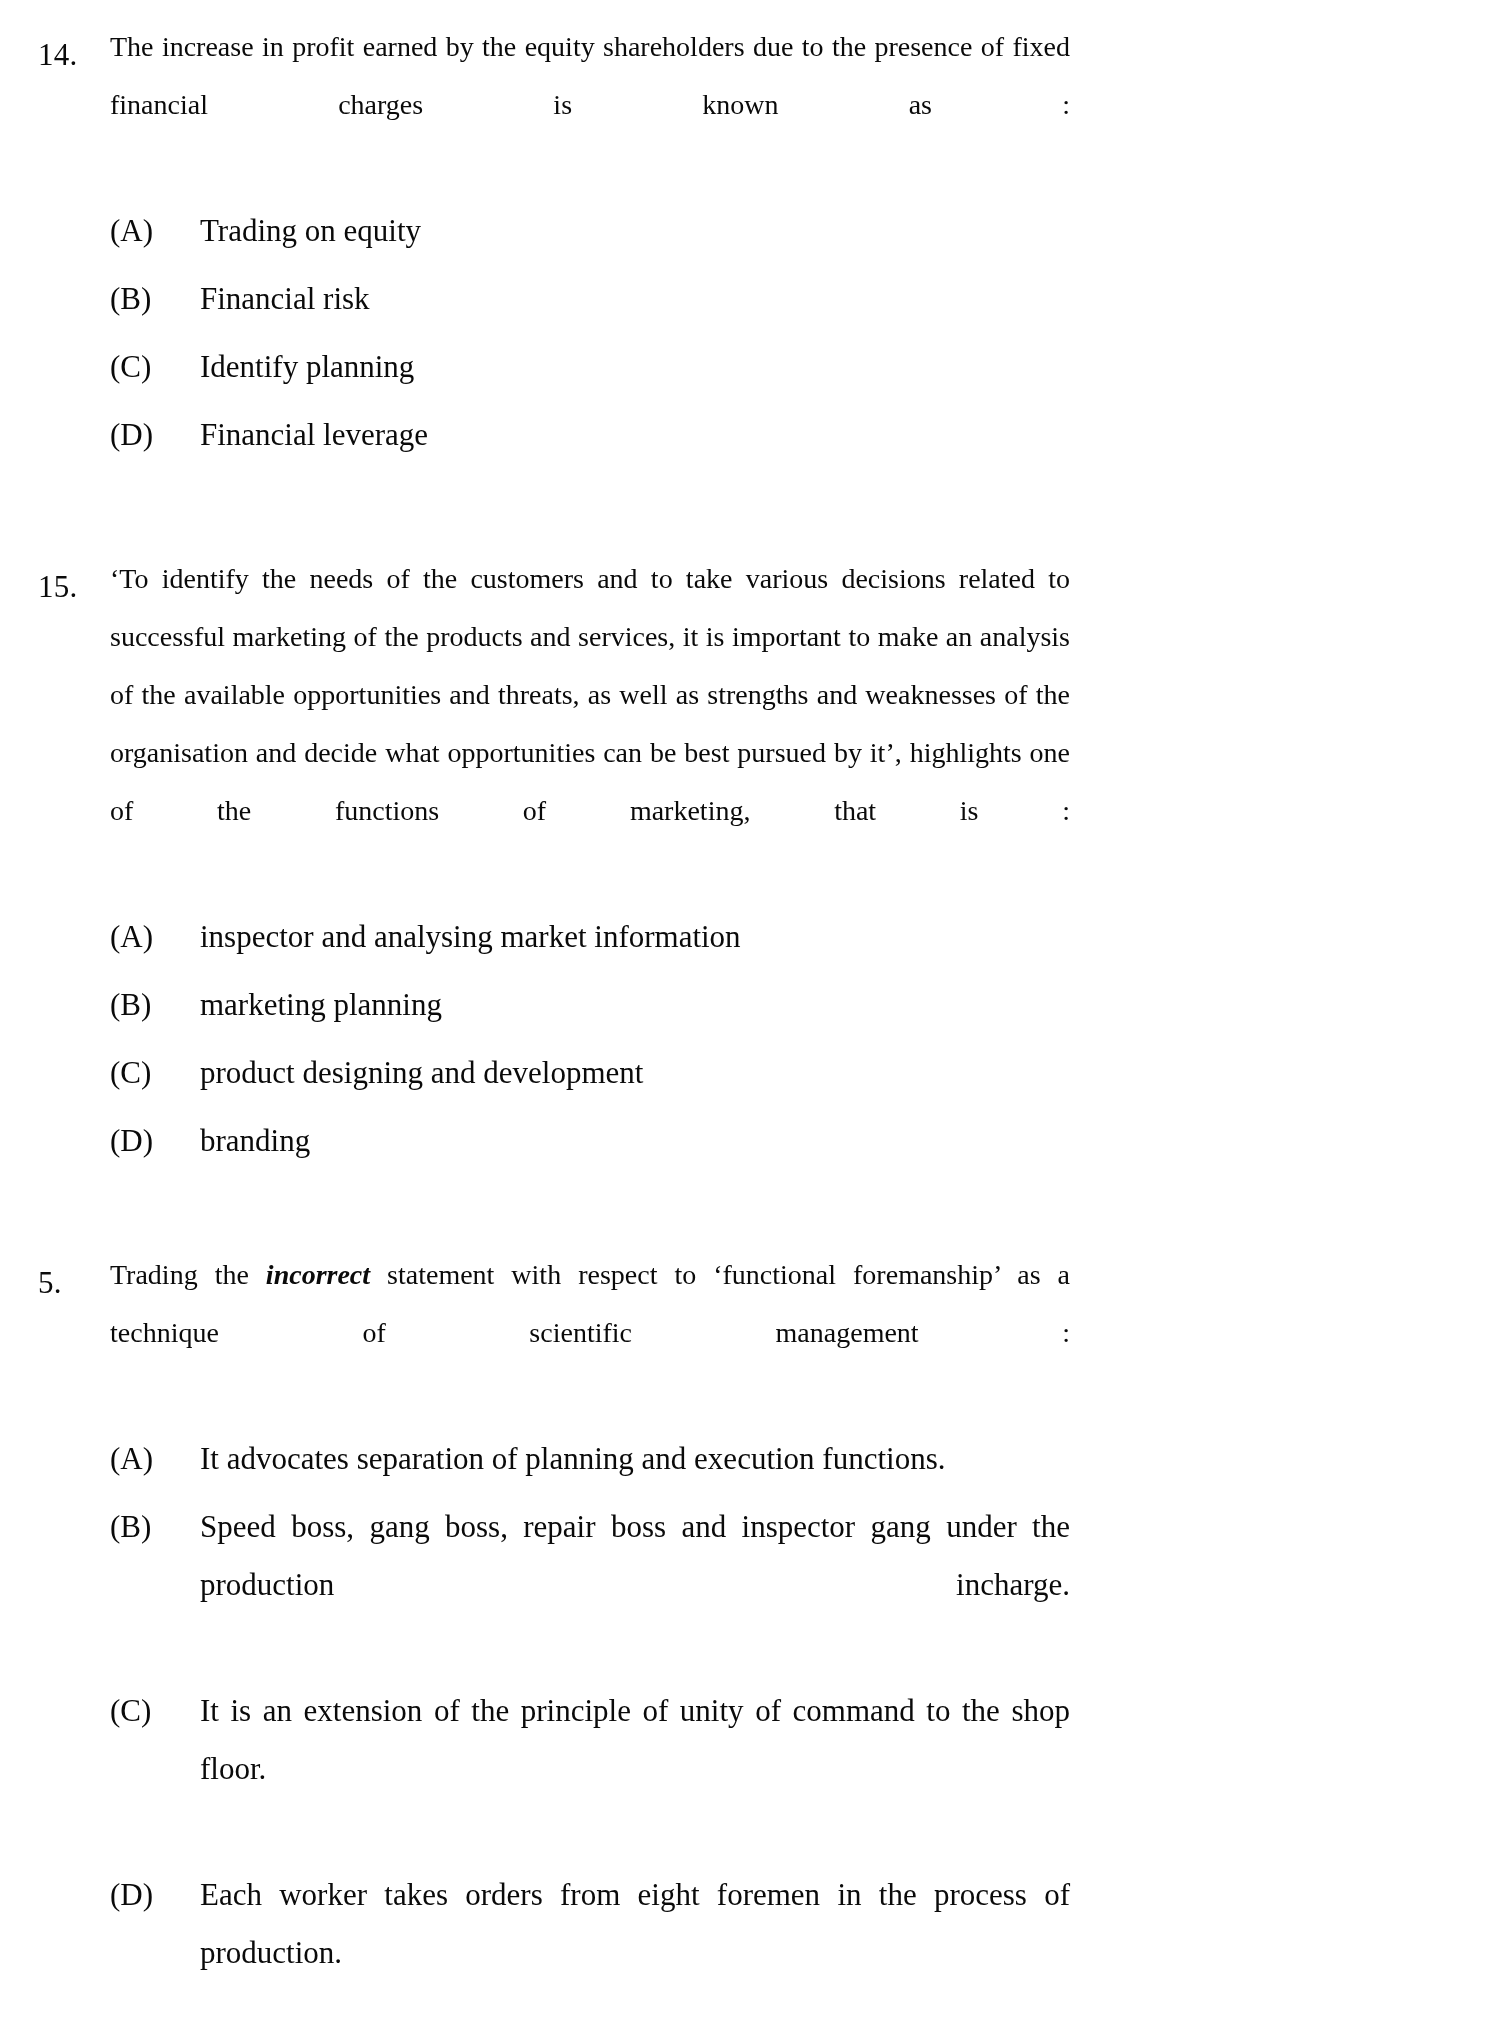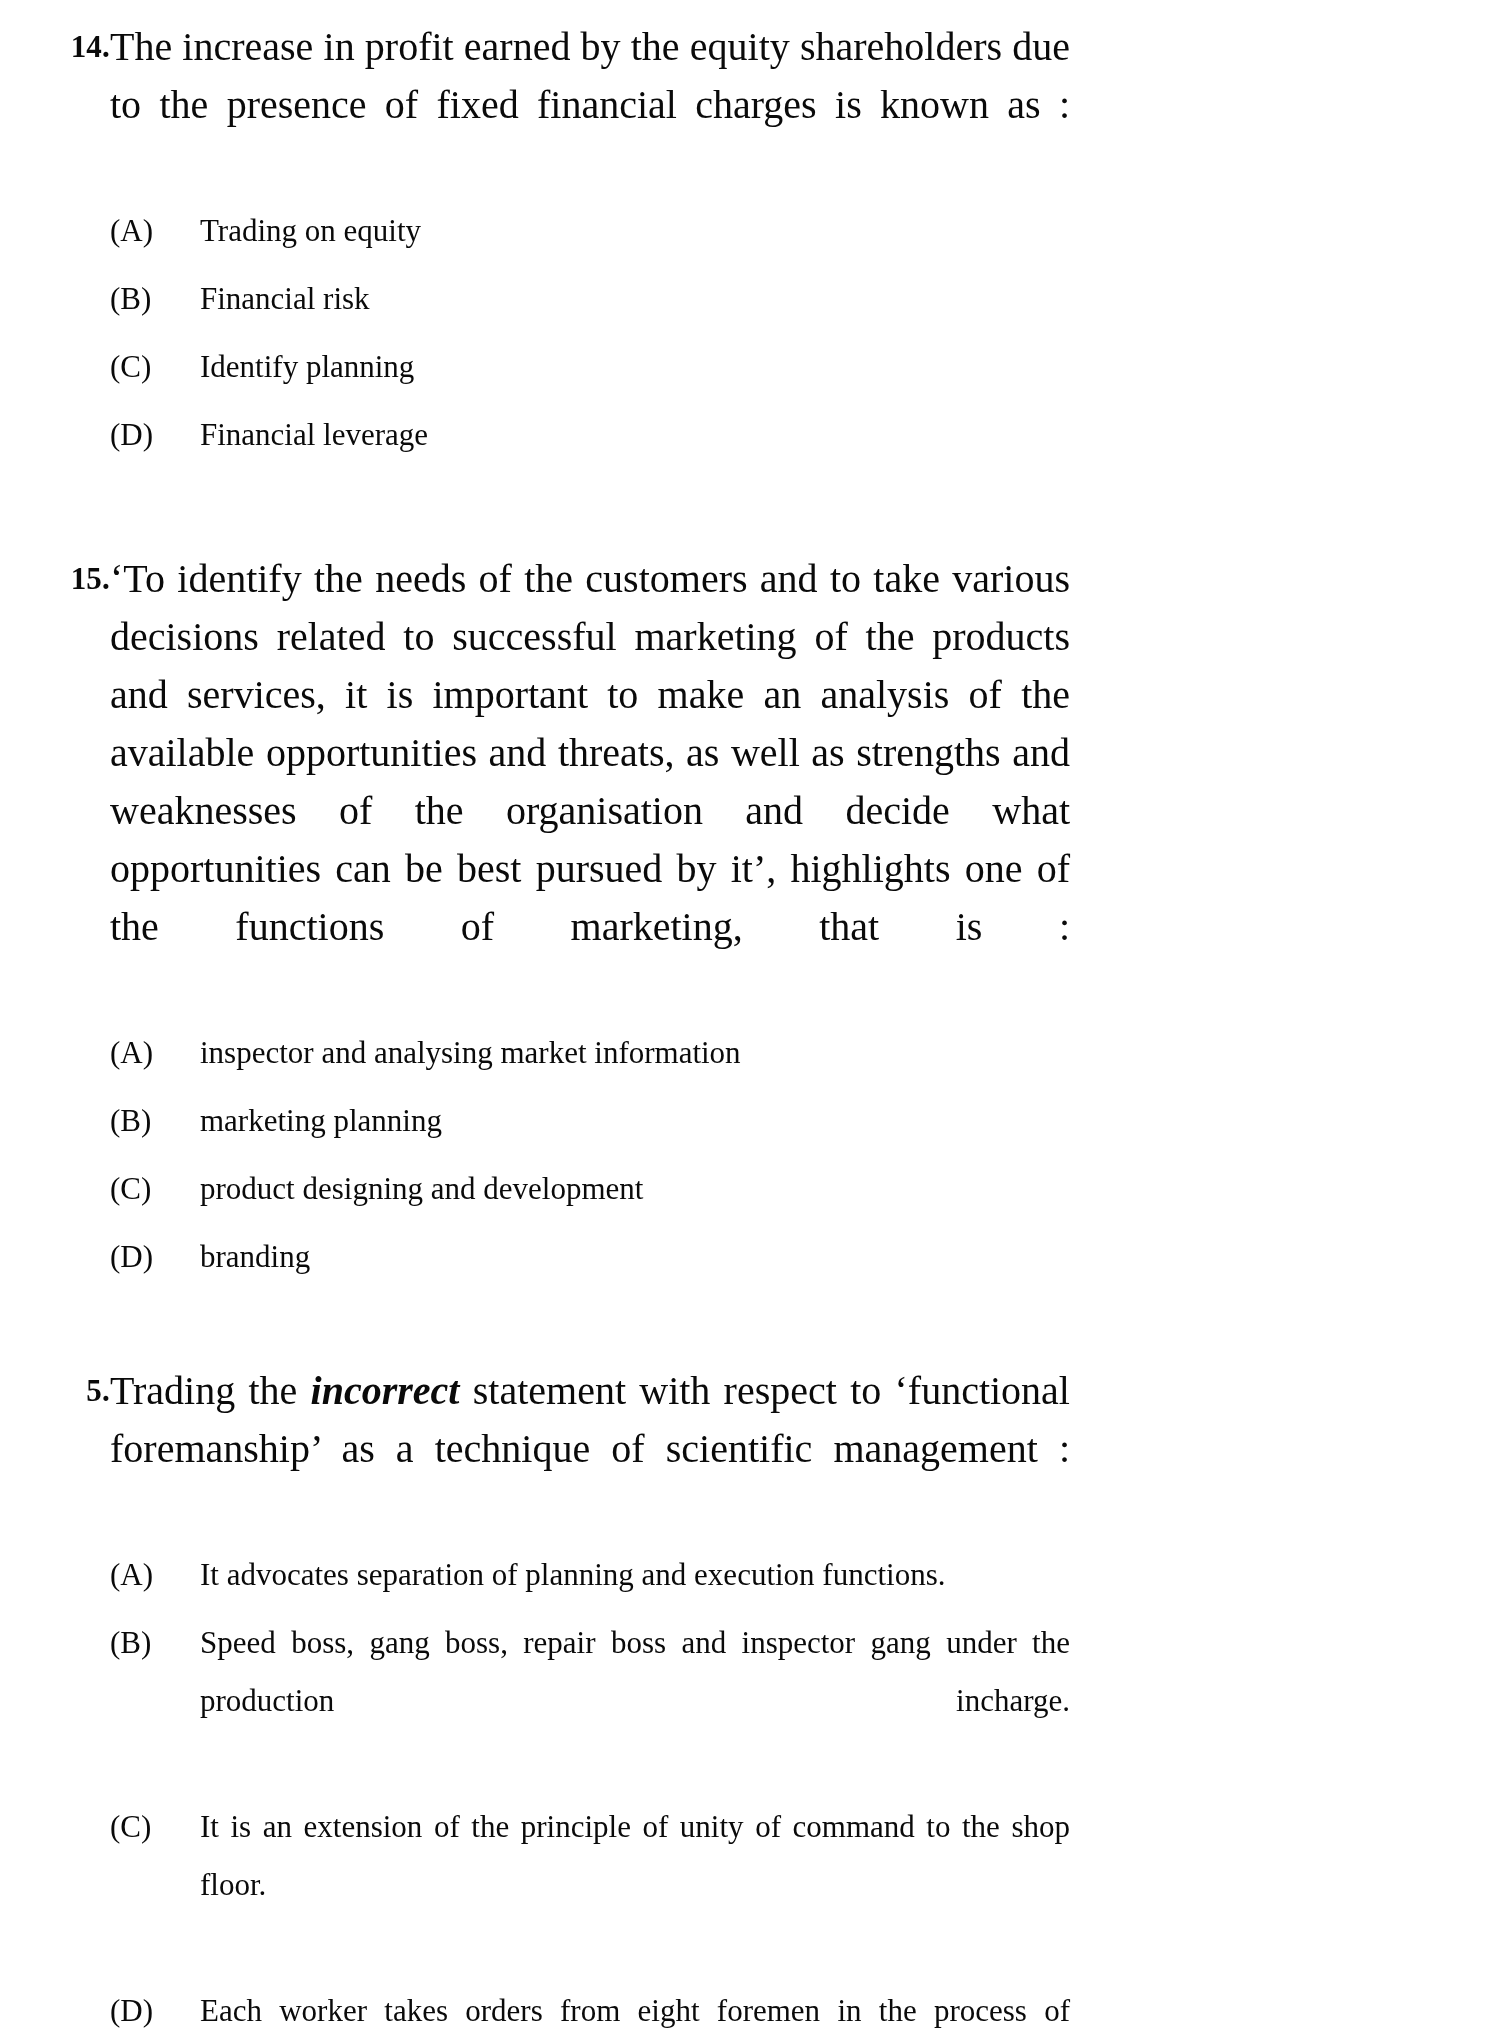--- a/index.html
+++ b/index.html
@@ -32,32 +32,31 @@
   }
 
   .q-head {
     position: relative;
     min-height: 1px;
   }
 
   .q-num {
     position: absolute;
     left: 0;
-    top: 0;
+    top: 8px;
     width: 72px;
-    font-weight: bold;
+    font-weight: normal;
     font-size: 31px;
     line-height: 58px;
     letter-spacing: 0.2px;
-    text-align: right;
   }
 
   .q-body {
     margin-left: 72px;
-    font-size: 40px;
+    font-size: 28px;
     line-height: 58px;
     text-align: justify;
     text-justify: inter-word;
     hyphens: none;
   }
   .q-body.last-line-left > .qtext::after {
     content: "";
     display: inline-block;
     width: 100%;
   }

